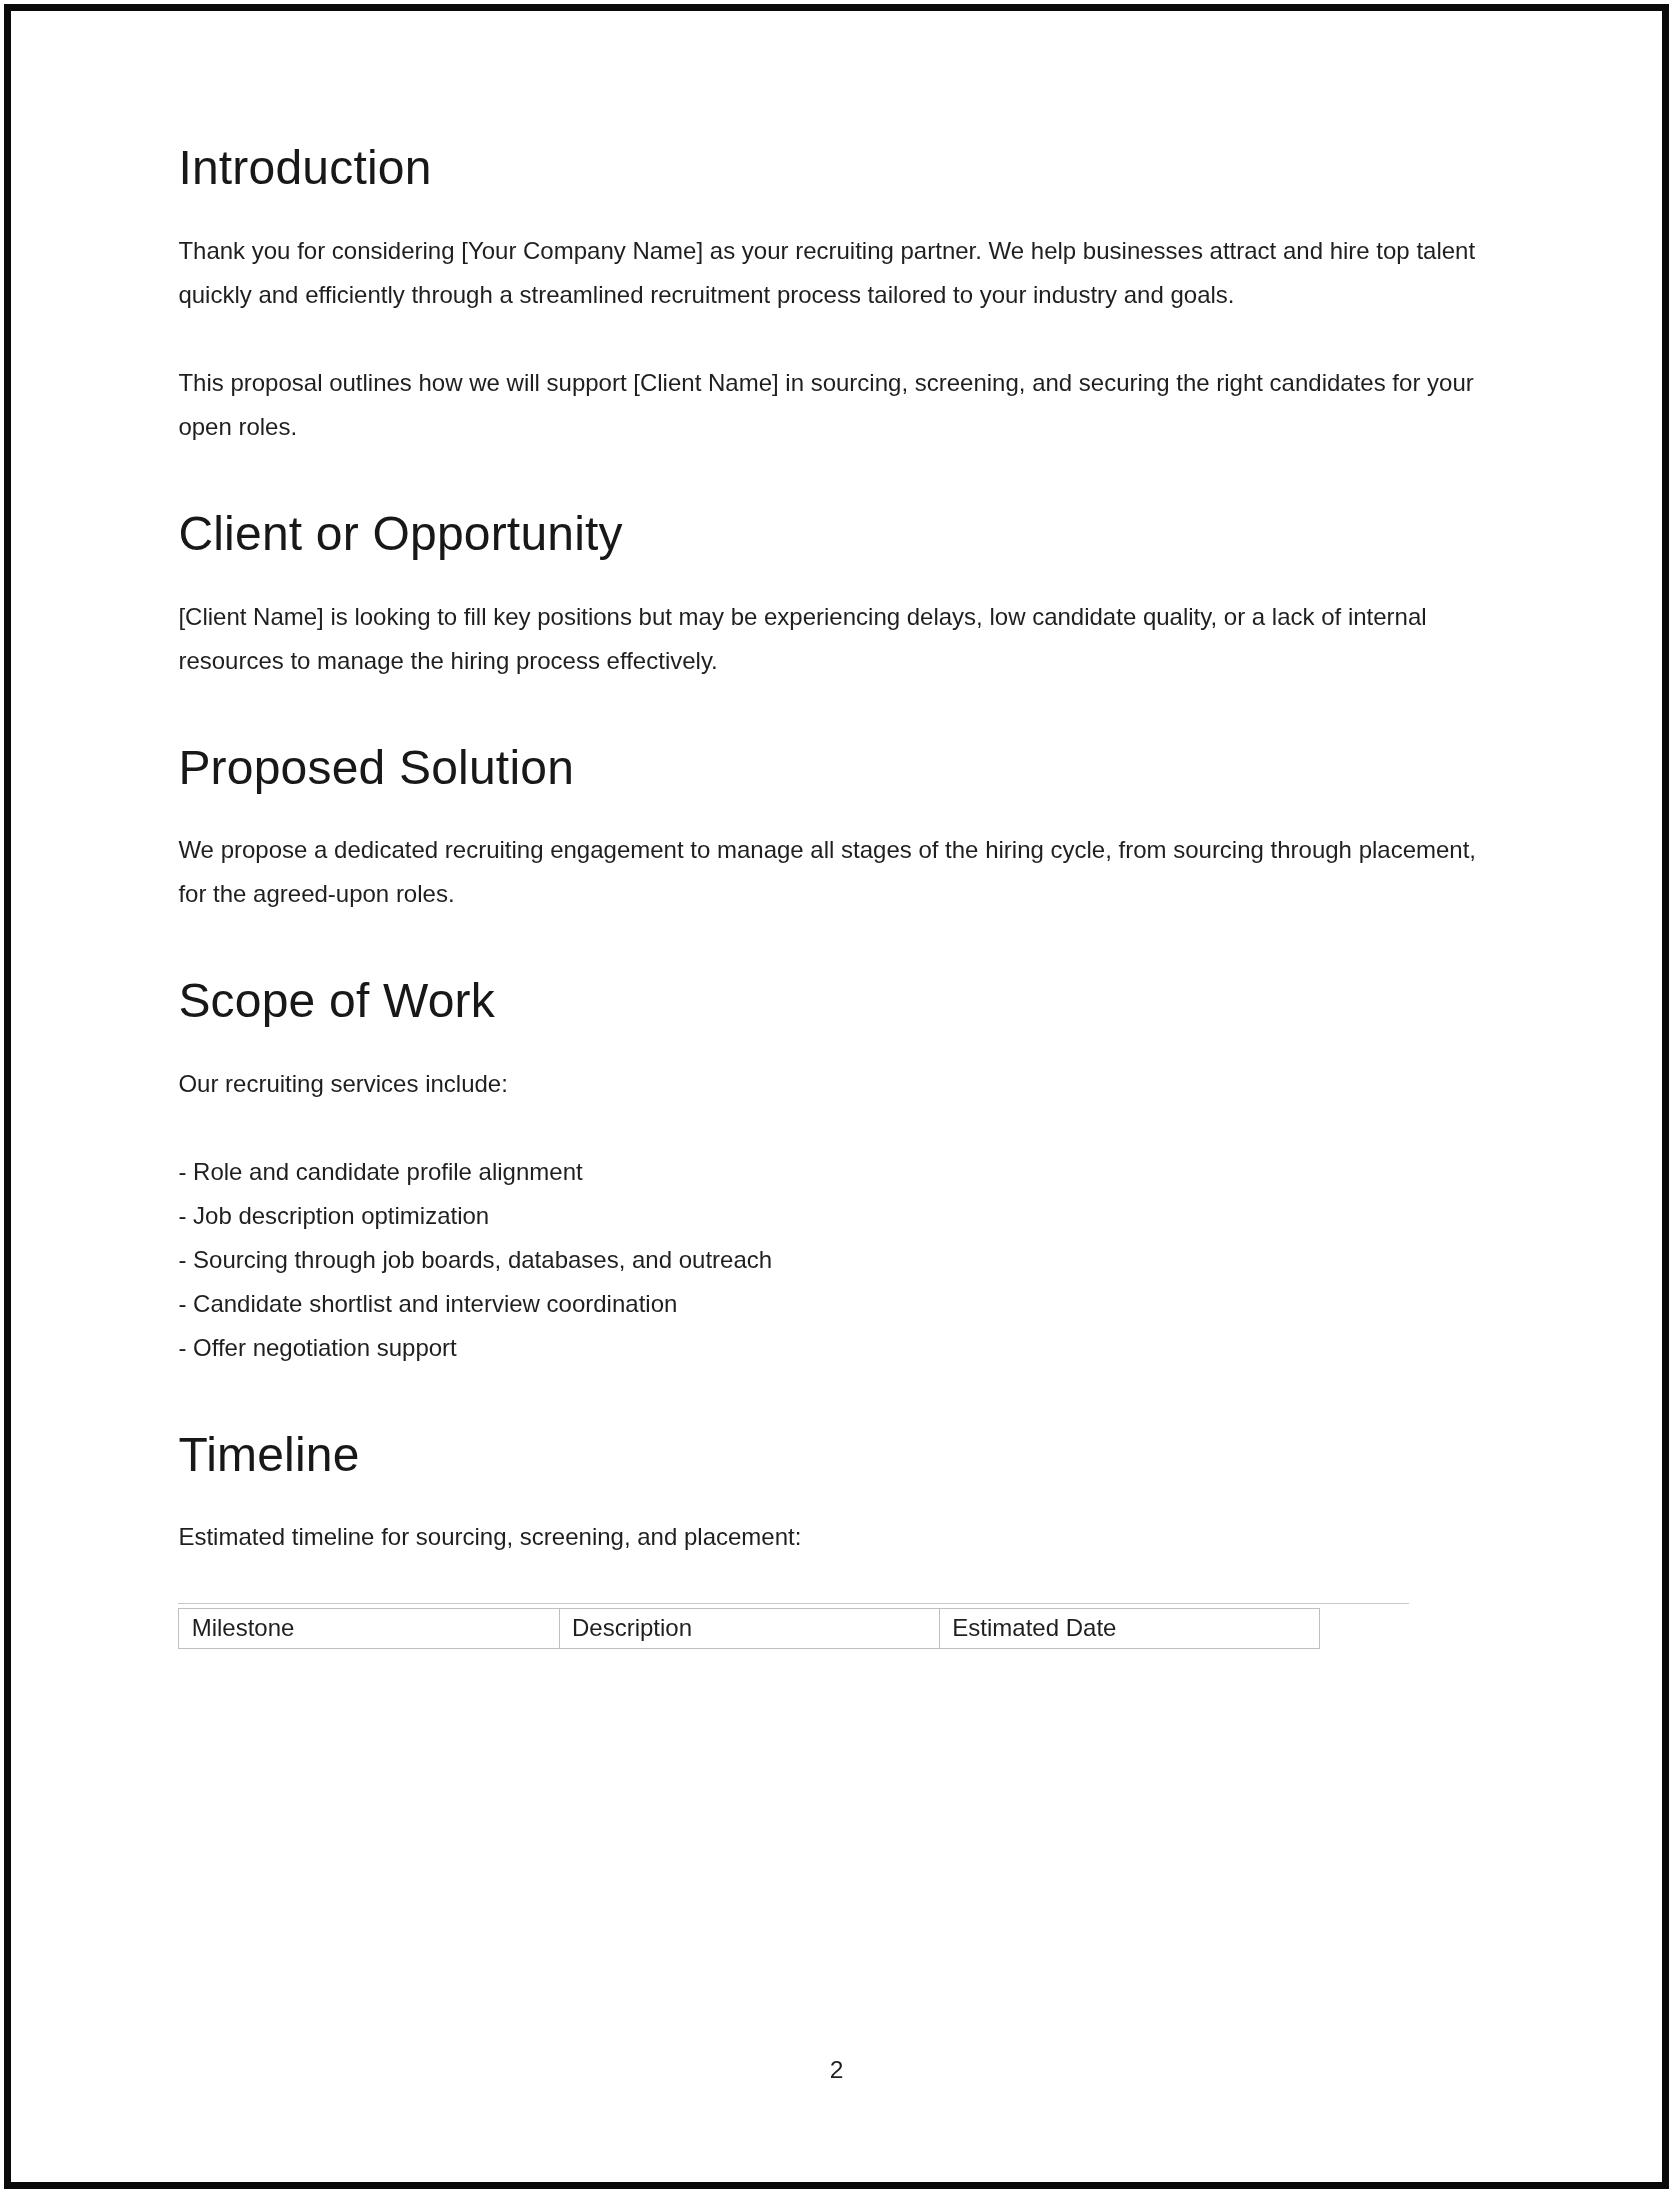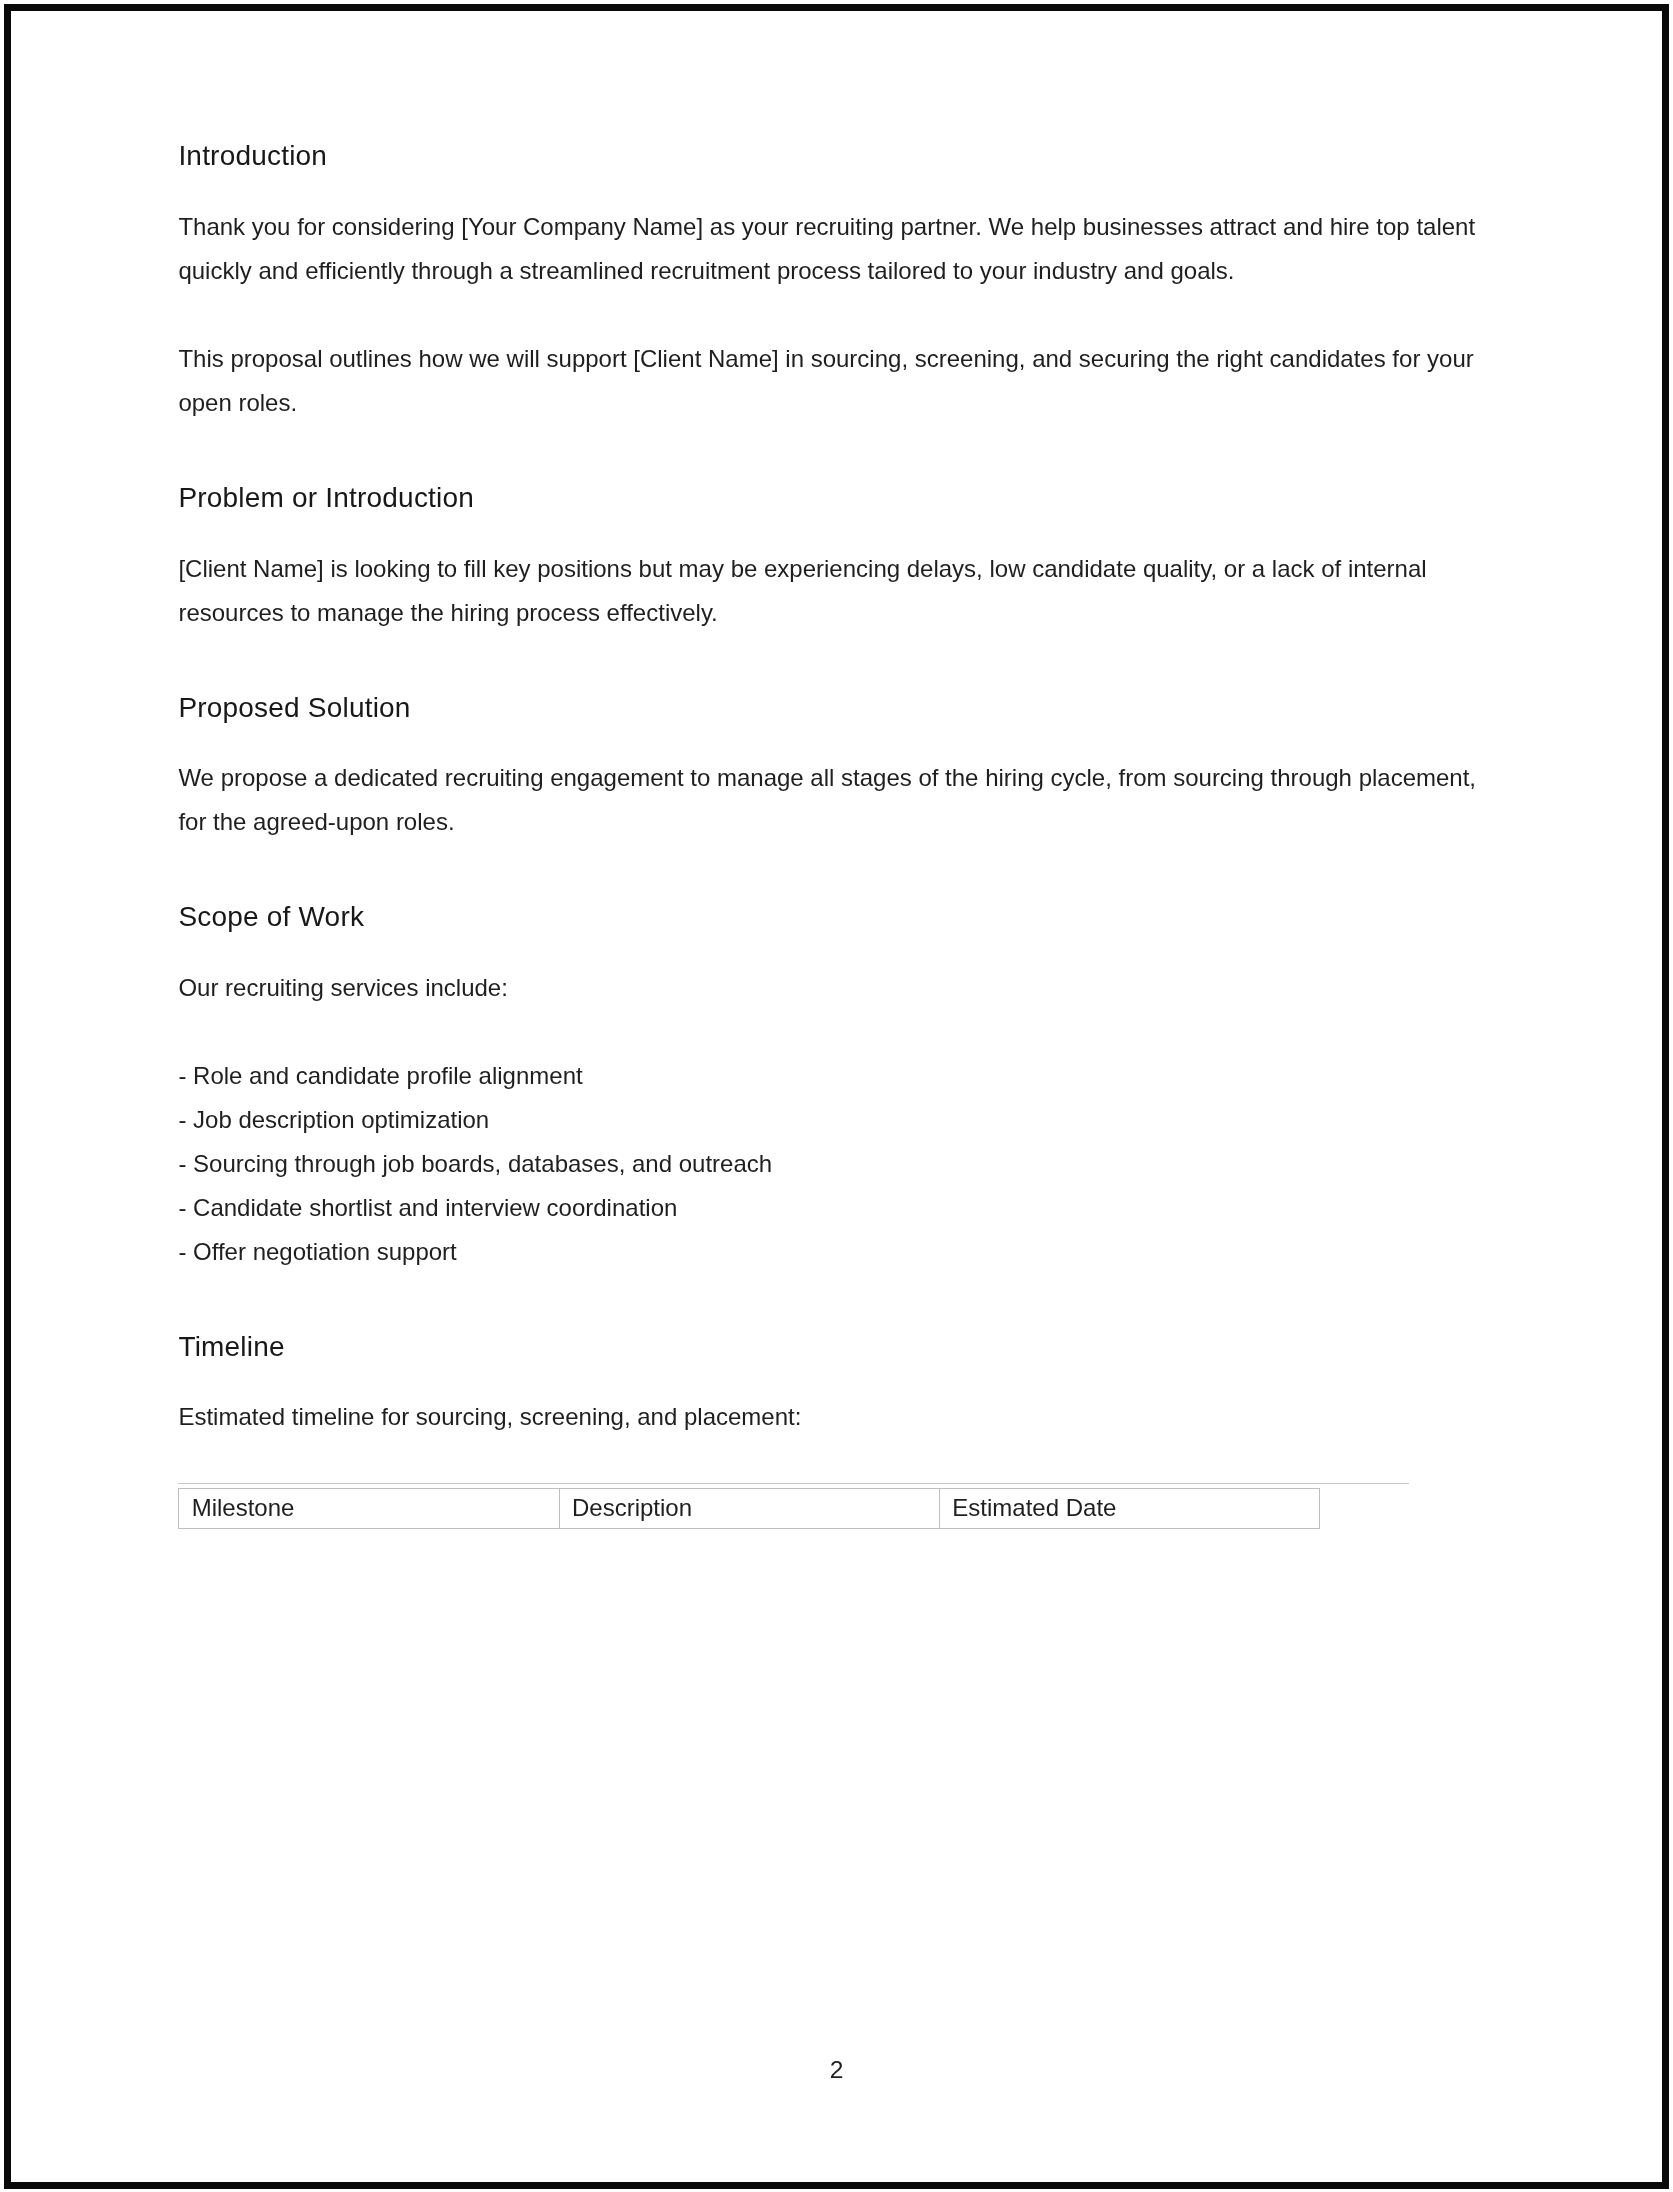--- a/index.html
+++ b/index.html
@@ -19,21 +19,21 @@
     top: 4.4px; left: 4.4px; right: 4.4px; bottom: 4.4px;
     border: 7px solid #0a0a0a;
     background: #ffffff;
     box-sizing: border-box;
     overflow: hidden;
   }
   .content {
     padding: 128px 176px 0 167px;
   }
   h1 {
-    font-size: 28px;
+    font-size: 48px;
     font-weight: 400;
     color: #181818;
     margin: 56px 0 32px 0;
     line-height: 1.2;
     letter-spacing: 0.2px;
   }
   section:first-child h1 {
     margin-top: 0;
   }
   p {
@@ -86,21 +86,21 @@
 <div class="page">
   <div class="content">
 
     <section>
       <h1>Introduction</h1>
       <p>Thank you for considering [Your Company Name] as your recruiting partner. We help businesses attract and hire top talent quickly and efficiently through a streamlined recruitment process tailored to your industry and goals.</p>
       <p>This proposal outlines how we will support [Client Name] in sourcing, screening, and securing the right candidates for your open roles.</p>
     </section>
 
     <section>
-      <h1>Problem or Introduction</h1>
+      <h1>Client or Opportunity</h1>
       <p>[Client Name] is looking to fill key positions but may be experiencing delays, low candidate quality, or a lack of internal resources to manage the hiring process effectively.</p>
     </section>
 
     <section>
       <h1>Proposed Solution</h1>
       <p>We propose a dedicated recruiting engagement to manage all stages of the hiring cycle, from sourcing through placement, for the agreed-upon roles.</p>
     </section>
 
     <section>
       <h1>Scope of Work</h1>

